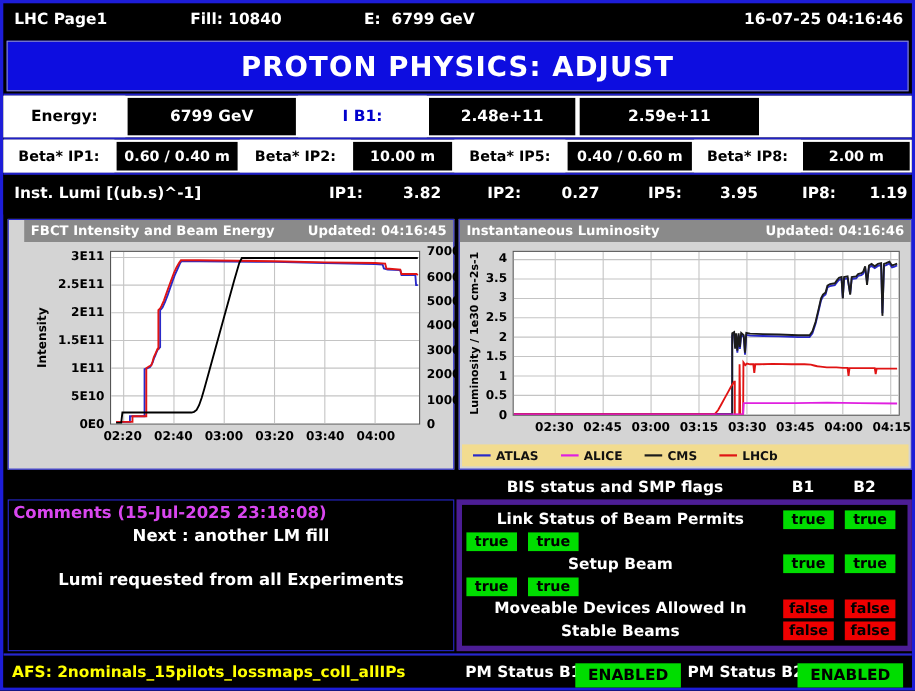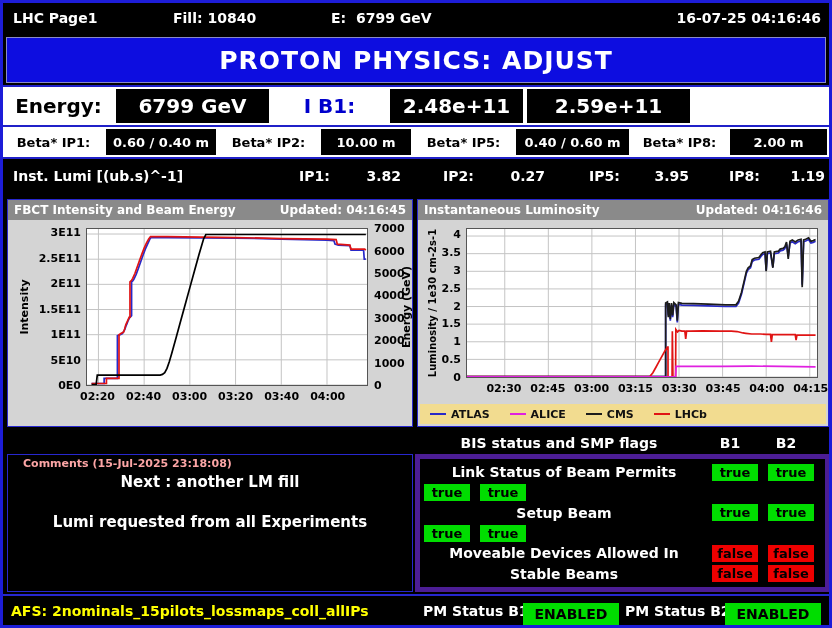--- a/index.html
+++ b/index.html
@@ -13,21 +13,21 @@
   .topbar{top:0;height:32px;}
   .topbar span{position:absolute;top:7px;font-size:14px;white-space:pre;}
   .tb-app{left:10px;} .tb-fill{left:170px;} .tb-e{left:328px;} .tb-time{right:8px;}
 
   
   .banner{top:34px;height:46px;left:3px;right:3px;background:#0d0de0;border:1px solid #8a8ac8;
     display:flex;align-items:center;justify-content:center;font-size:25px;letter-spacing:1px;}
 
   
   .row-energy{top:84px;height:38px;background:#fff;display:flex;}
-  .row-energy .cell{display:flex;align-items:center;justify-content:center;font-size:20px;}
+  .row-energy .cell{display:flex;align-items:center;justify-content:center;font-size:14px;}
   .row-energy .lbl{background:#fff;color:#000;}
   .row-energy .val{background:#000;color:#fff;margin:2px;}
   .c-blue{color:#0000cc!important;} .c-red{color:#cc0000!important;}
 
   
   .row-beta{top:124px;height:30px;background:#fff;display:flex;}
   .row-beta .cell{display:flex;align-items:center;justify-content:center;font-size:13px;}
   .row-beta .lbl{background:#fff;color:#000;}
   .row-beta .val{background:#000;color:#fff;margin:2px;}
 
@@ -36,21 +36,21 @@
   .row-lumi span{position:absolute;top:9px;font-size:14px;}
   .lu-label{left:10px;}
   .lu-ip1l{left:296px;} .lu-ip1v{left:340px;width:58px;text-align:right;}
   .lu-ip2l{left:440px;} .lu-ip2v{left:484px;width:58px;text-align:right;}
   .lu-ip5l{left:586px;} .lu-ip5v{left:628px;width:58px;text-align:right;}
   .lu-ip8l{left:726px;} .lu-ip8v{left:766px;width:56px;text-align:right;}
 
   
   .charts-row{top:194px;height:233px;}
   .chart-panel{position:absolute;top:2px;height:228px;background:#d4d4d4;border:1px solid #2727cf;}
-  #chart-left{left:4px;width:406px;}
+  #chart-left{left:4px;width:406px;padding-left:14px;}
   #chart-right{left:414px;width:412px;}
   .chart-title-bar{height:20px;background:#8a8a8a;color:#fff;font-size:12px;display:flex;
     justify-content:space-between;align-items:center;padding:0 6px;}
   .chart-body{position:relative;height:206px;color:#000;}
   .plot{position:absolute;background:#fff;border:1px solid #555;}
   #chart-left .plot{left:78px;top:8px;width:282px;height:158px;}
   #chart-right .plot{left:48px;top:8px;width:352px;height:150px;}
   .xt{position:absolute;font-size:11px;transform:translateX(-50%);white-space:nowrap;}
   .ylt{position:absolute;font-size:11px;transform:translateX(-100%);white-space:nowrap;}
   .yrt{position:absolute;font-size:11px;white-space:nowrap;}
@@ -66,21 +66,21 @@
   
   .bis-header{top:429px;height:22px;}
   .bis-header-inner{position:absolute;left:412px;right:5px;top:0;display:flex;align-items:center;font-size:14px;height:22px;}
   .bis-header-inner .bh-title{width:288px;text-align:center;}
   .bis-header-inner .bh-b1{width:46px;text-align:center;margin-left:4px;}
   .bis-header-inner .bh-b2{width:46px;text-align:center;margin-left:10px;}
 
   
   .lower{top:451px;height:140px;}
   .comments-panel{position:absolute;left:4px;top:0;width:406px;height:138px;border:1px solid #2727cf;background:#000;}
-  .cm-header{padding:2px 4px;font-size:11px;color:#fca5a5;margin-left:11px;}
+  .cm-header{padding:2px 4px;font-size:15px;color:#d946ef;}
   .cm-line1{text-align:center;font-size:15px;margin-top:1px;}
   .cm-line2{text-align:center;font-size:15px;margin-top:22px;}
   .bis-panel{position:absolute;left:412px;top:0;width:415px;height:138px;border:5px solid #4c1d95;background:#000;
     display:flex;flex-direction:column;justify-content:space-around;padding:3px 0;}
   .bis-row{display:flex;align-items:center;height:21px;}
   .bis-label{width:288px;text-align:center;font-size:14px;}
   .flag{width:46px;height:17px;line-height:17px;text-align:center;color:#000;font-size:13px;margin-left:4px;}
   .flag + .flag{margin-left:10px;}
   .flag.t{background:#00dd00;} .flag.f{background:#ee0000;}
 

